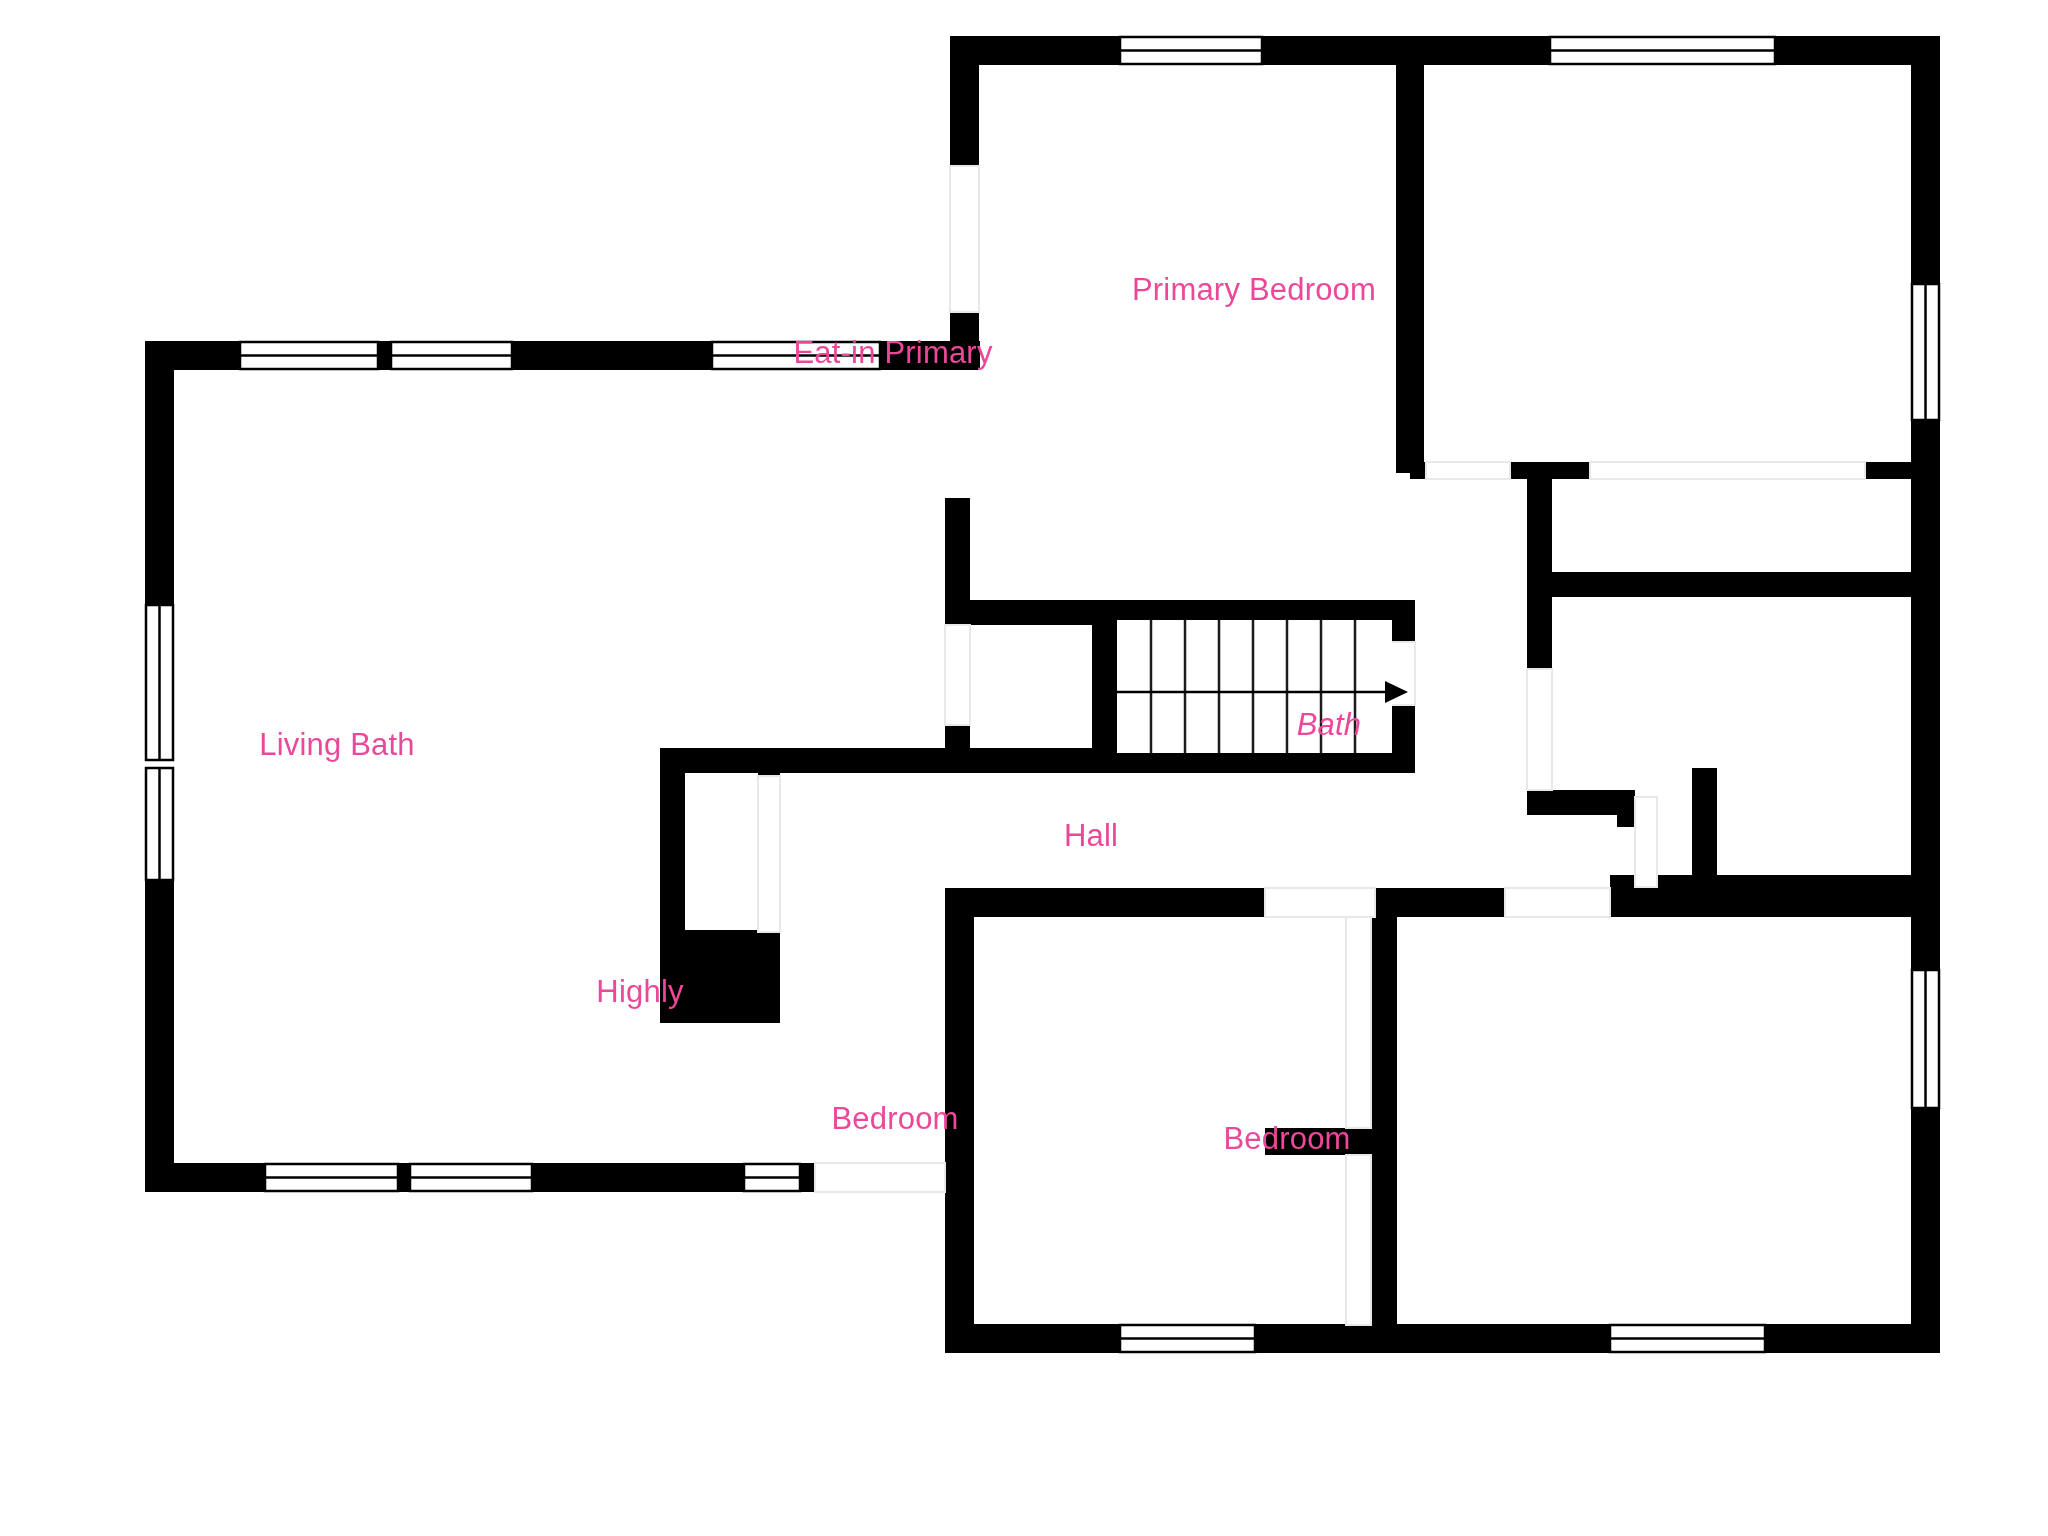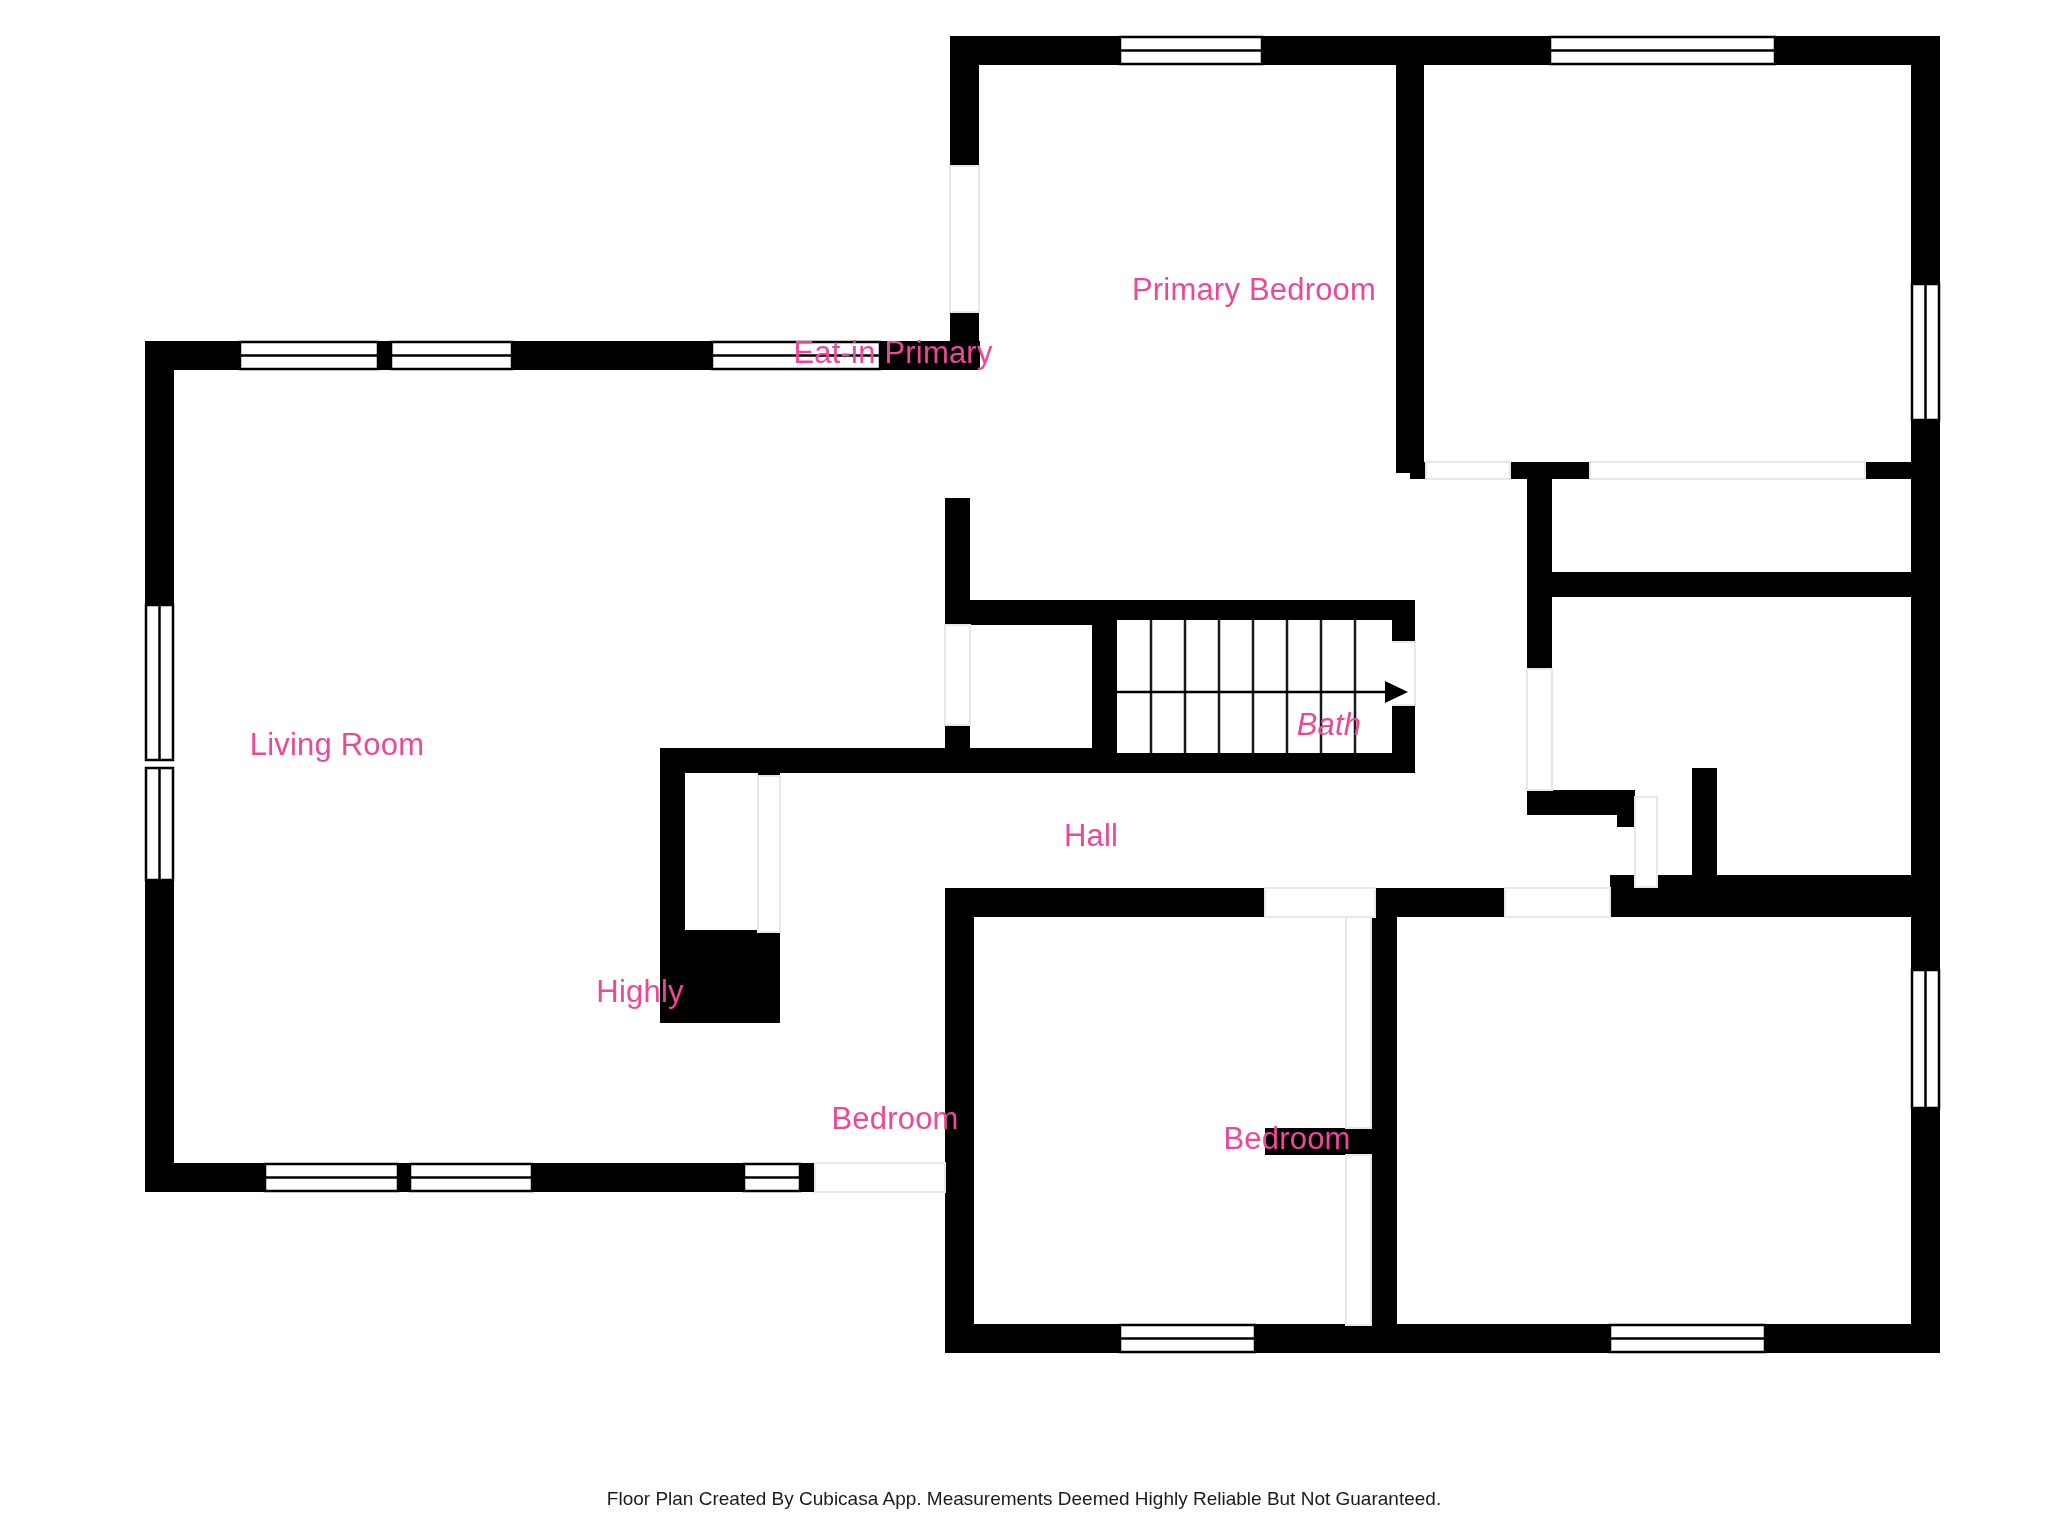--- a/index.html
+++ b/index.html
@@ -249,31 +249,30 @@
         <line x1="1355" y1="620" x2="1355" y2="753"></line>
       </g>
       <g>
         <line x1="1117" y1="692" x2="1385" y2="692" stroke="#000000" stroke-width="2.5"></line>
         <polygon points="1385,681 1408,692 1385,703" fill="#000000"></polygon>
       </g>
     </g>
 
   </svg>
 
-  <div class="room-label" style="left:337px; top:745px;">Living Room</div>
+  <div class="room-label" style="left:337px; top:745px;">Living Bath</div>
 
   <div class="room-label" style="left:893px; top:353px;">Eat-in Primary</div>
 
   <div class="room-label" style="left:1254px; top:290px;">Primary Bedroom</div>
 
   <div class="room-label" style="left:1329px; top:725px;font-style:italic;">Bath</div>
 
   <div class="room-label" style="left:1091px; top:836px;">Hall</div>
 
   <div class="room-label" style="left:640px; top:992px;">Highly</div>
 
   <div class="room-label" style="left:895px; top:1119px;">Bedroom</div>
 
   <div class="room-label" style="left:1287px; top:1139px;">Bedroom</div>
 
-  <div class="footer-note">Floor Plan Created By Cubicasa App. Measurements Deemed Highly Reliable But Not Guaranteed.</div>
 
 </div>
 
 </body></html>

